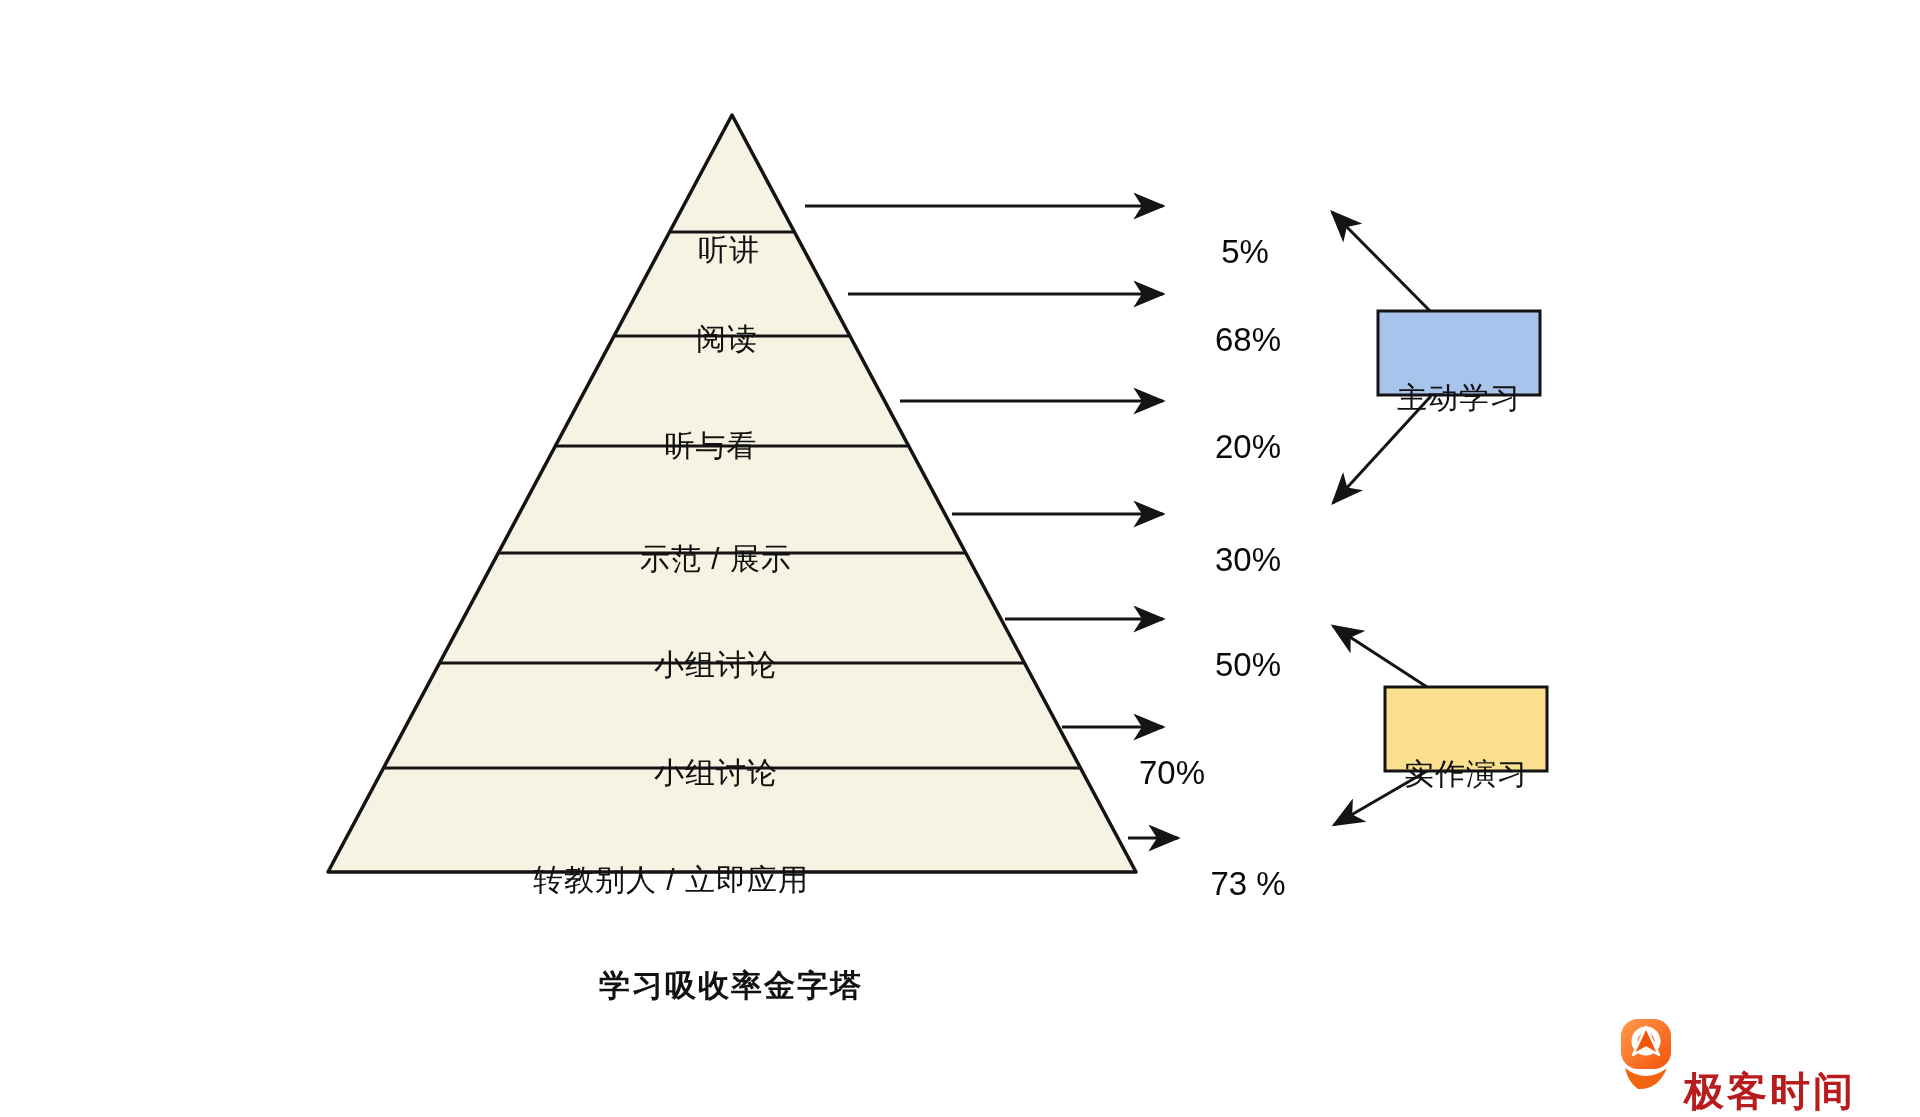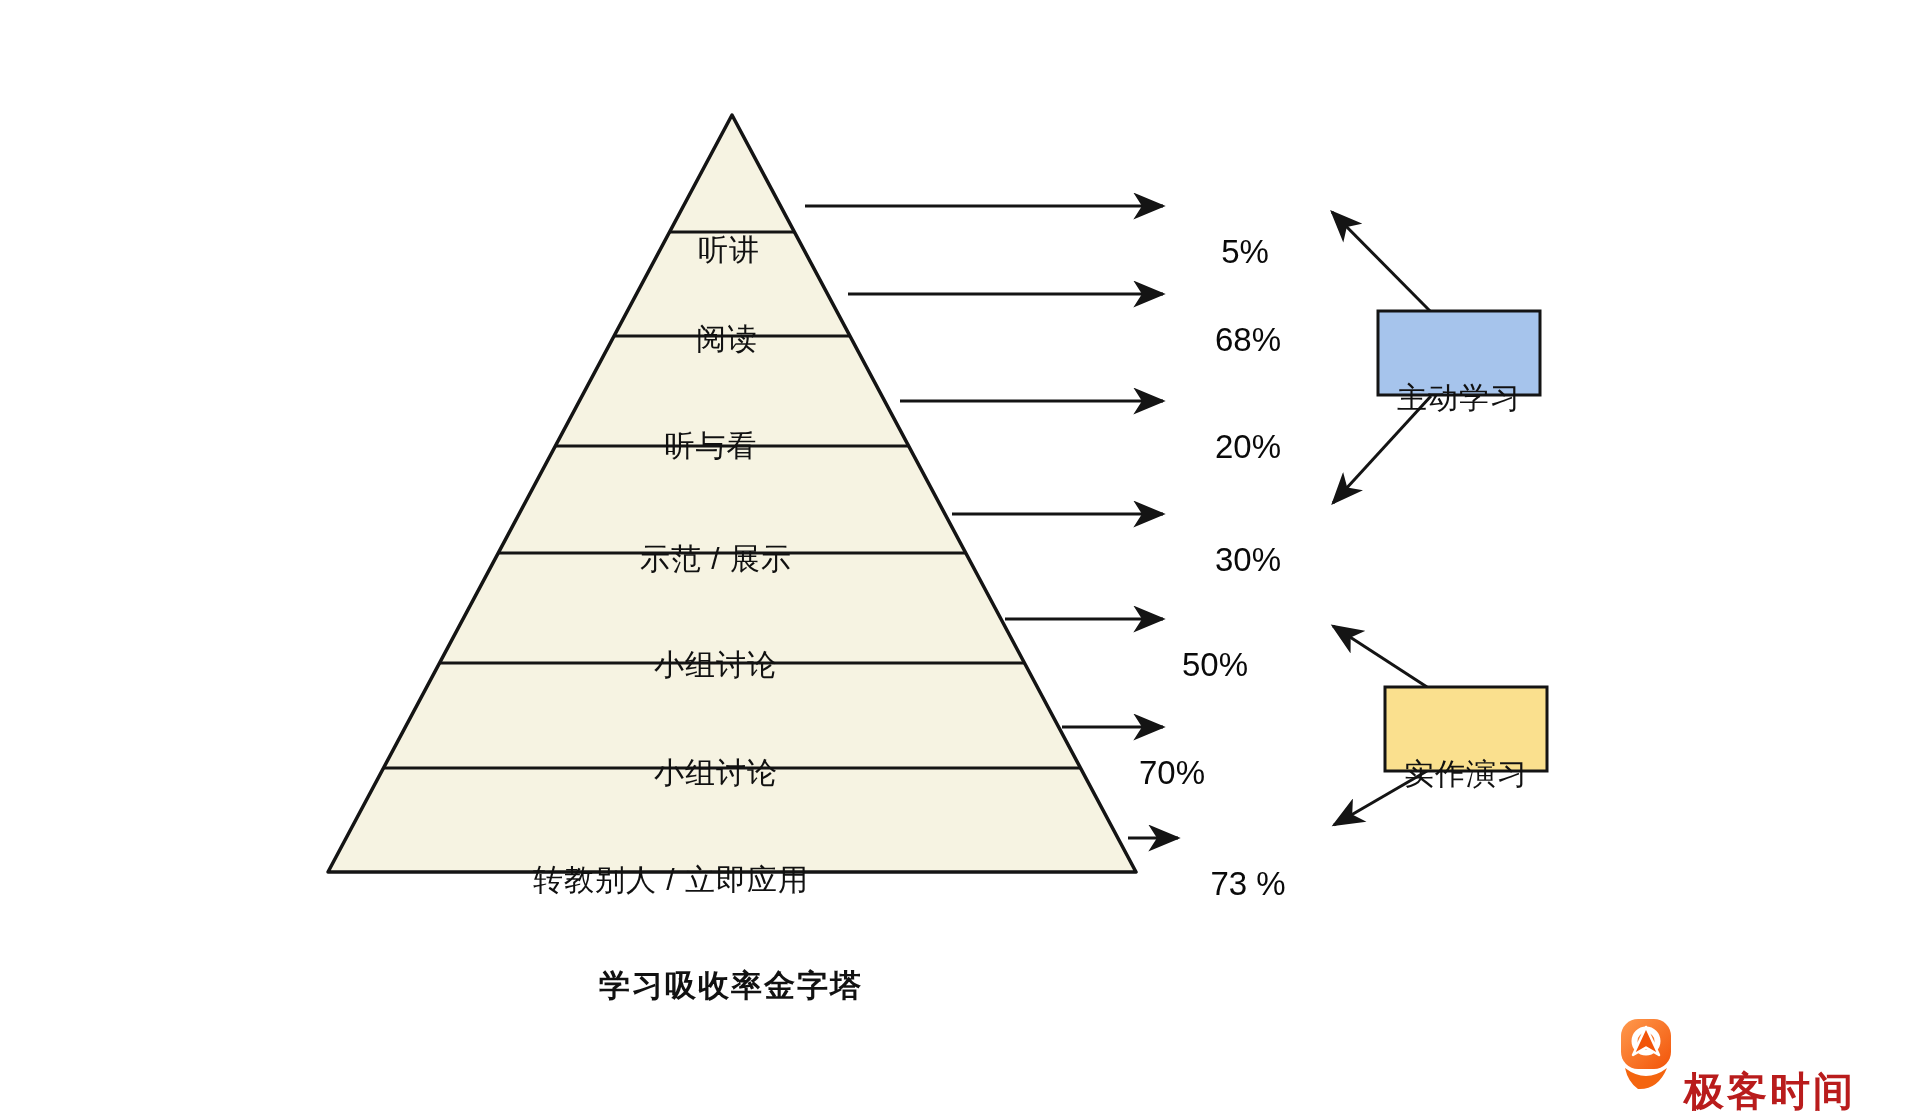--- a/index.html
+++ b/index.html
@@ -102,21 +102,21 @@
   <div class="lbl level" style="left:711px; top:401px">听与看</div>
   <div class="lbl level" style="left:716px; top:514px">示范 / 展示</div>
   <div class="lbl level" style="left:716px; top:620px">小组讨论</div>
   <div class="lbl level" style="left:716px; top:728px">小组讨论</div>
   <div class="lbl level" style="left:671px; top:835px">转教别人 / 立即应用</div>
 
   <div class="lbl pct" style="left:1245px; top:206px">5%</div>
   <div class="lbl pct" style="left:1248px; top:294px">68%</div>
   <div class="lbl pct" style="left:1248px; top:401px">20%</div>
   <div class="lbl pct" style="left:1248px; top:514px">30%</div>
-  <div class="lbl pct" style="left:1215px; top:619px">50%</div>
+  <div class="lbl pct" style="left:1248px; top:619px">50%</div>
   <div class="lbl pct" style="left:1172px; top:727px">70%</div>
   <div class="lbl pct" style="left:1248px; top:838px">73 %</div>
 
   <div class="lbl boxlbl" style="left:1459px; top:353px">主动学习</div>
   <div class="lbl boxlbl" style="left:1466px; top:729px">实作演习</div>
 
   <div class="lbl caption" style="left:731px; top:940px">学习吸收率金字塔</div>
 
   <div class="lbl logo-text" style="left:1684px; top:1046px">极客时间</div>
 

